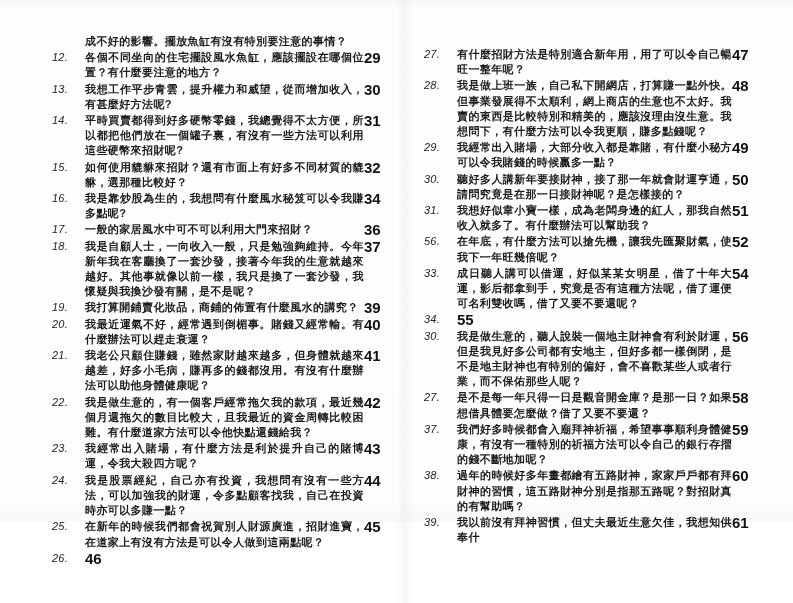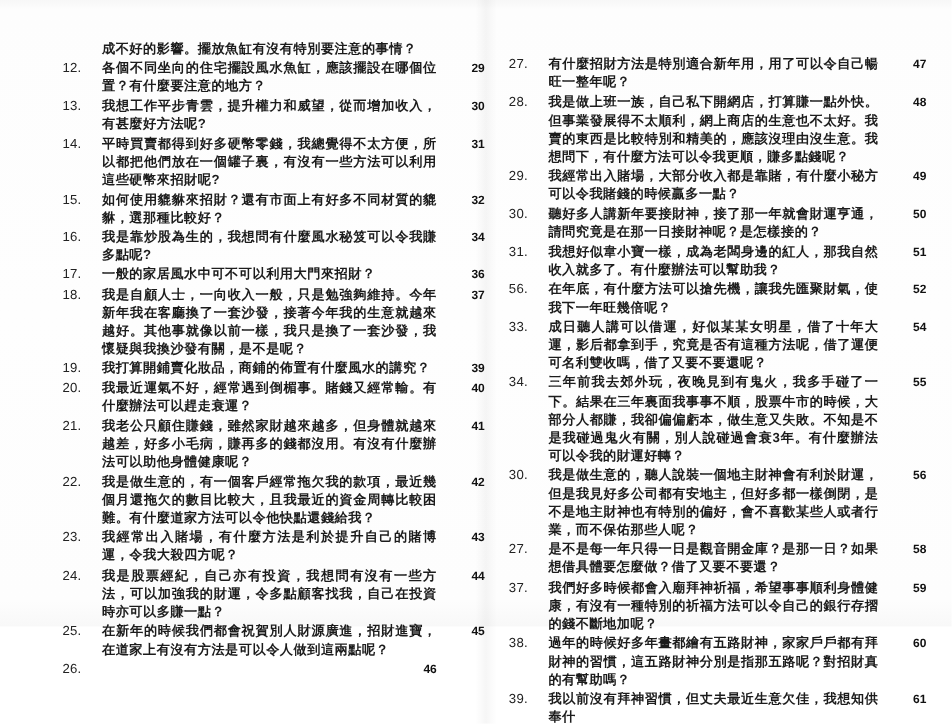--- a/index.html
+++ b/index.html
@@ -34,34 +34,34 @@
   .toc-row {
     display: grid;
     grid-template-columns: 33px 1fr 40px;
     margin-bottom: 1px;
   }
   .num {
     font-size: 11px;
     line-height: 15.2px;
     letter-spacing: 0.2px;
     color: #222222;
+    font-style: italic;
   }
   .q {
     font-size: 11px;
     line-height: 15.2px;
     letter-spacing: 0.4px;
     font-weight: 600;
     color: #1c1c1c;
     text-align: justify;
   }
   .pg {
-    font-size: 10px;
+    font-size: 15px;
     line-height: 15.2px;
     font-weight: 700;
-    text-align: right;
     color: #111111;
   }
 </style>
 </head>
 <body>
 
 <div class="sheet">
   <div class="gutter"></div>
 
   <div class="col col-left">
@@ -201,21 +201,20 @@
   </div>
 
   <div class="toc-row">
     <span class="num">33.</span>
     <span class="q">成日聽人講可以借運，好似某某女明星，借了十年大運，影后都拿到手，究竟是否有這種方法呢，借了運便可名利雙收嗎，借了又要不要還呢？</span>
     <span class="pg">54</span>
   </div>
 
   <div class="toc-row">
     <span class="num">34.</span>
-    <span class="q">三年前我去郊外玩，夜晚見到有鬼火，我多手碰了一下。結果在三年裏面我事事不順，股票牛市的時候，大部分人都賺，我卻偏偏虧本，做生意又失敗。不知是不是我碰過鬼火有關，別人說碰過會衰3年。有什麼辦法可以令我的財運好轉？</span>
     <span class="pg">55</span>
   </div>
 
   <div class="toc-row">
     <span class="num">30.</span>
     <span class="q">我是做生意的，聽人說裝一個地主財神會有利於財運，但是我見好多公司都有安地主，但好多都一樣倒閉，是不是地主財神也有特別的偏好，會不喜歡某些人或者行業，而不保佑那些人呢？</span>
     <span class="pg">56</span>
   </div>
 
   <div class="toc-row">

